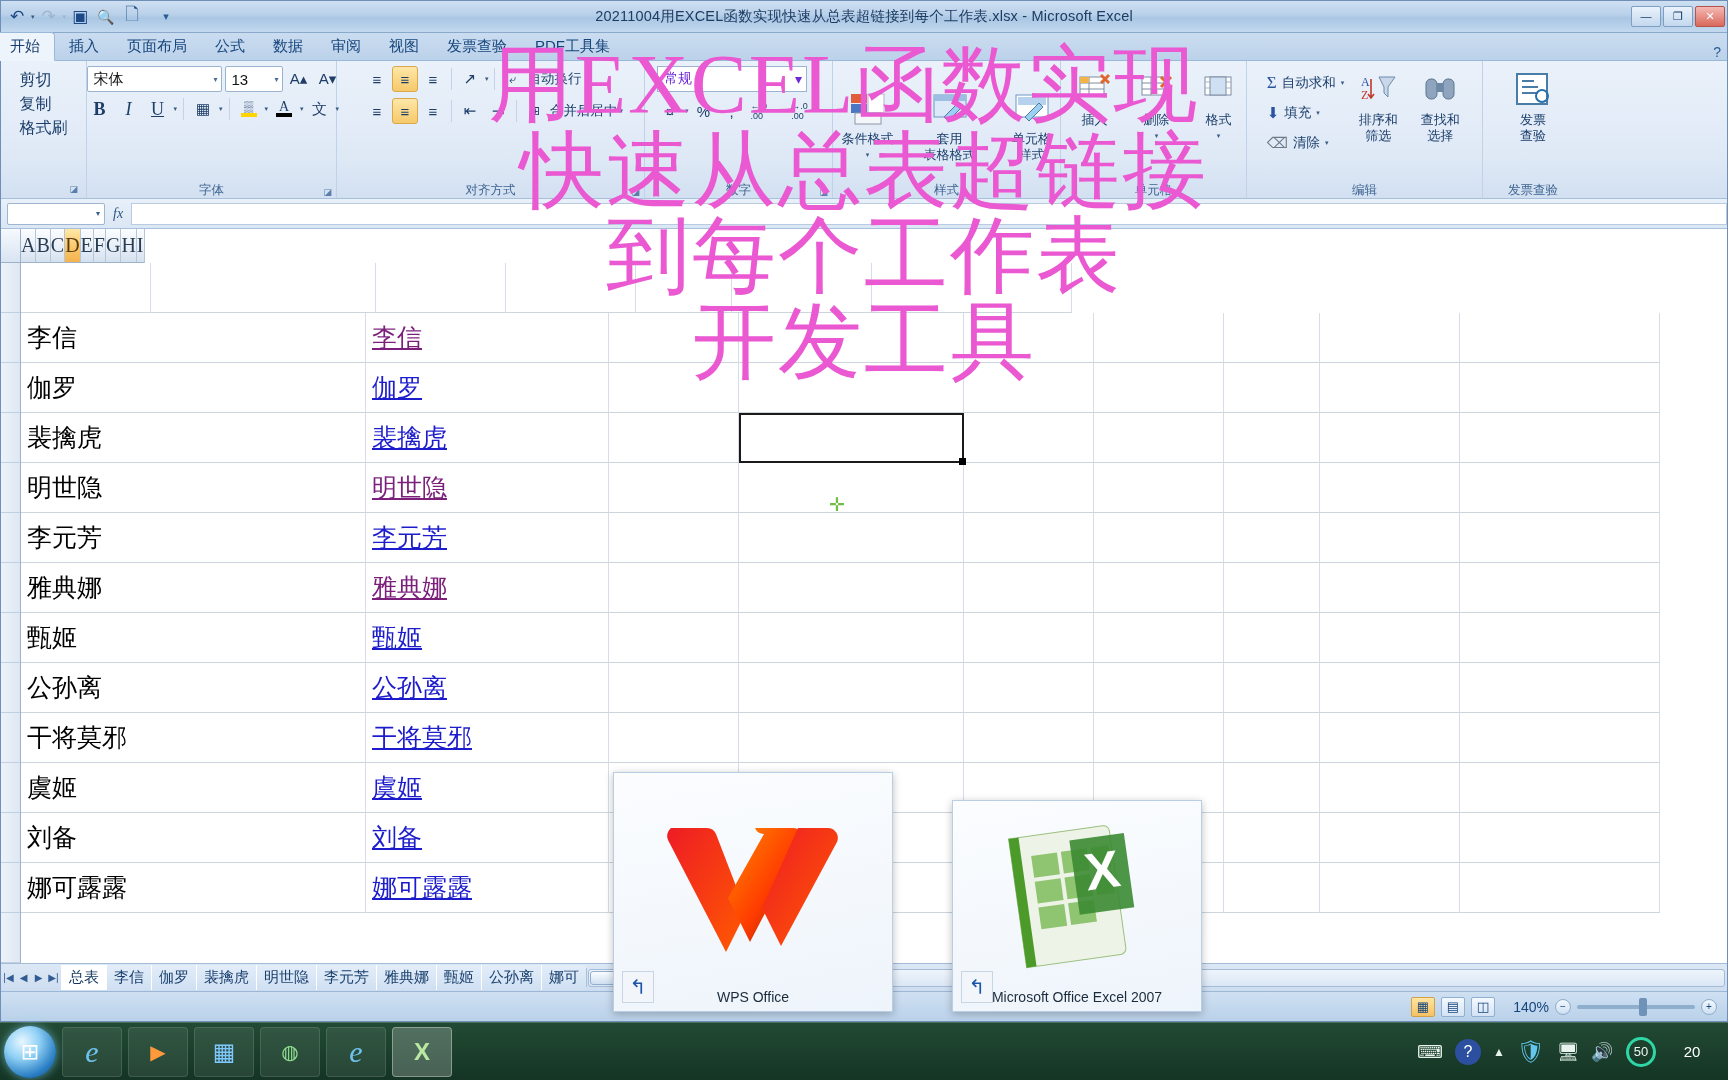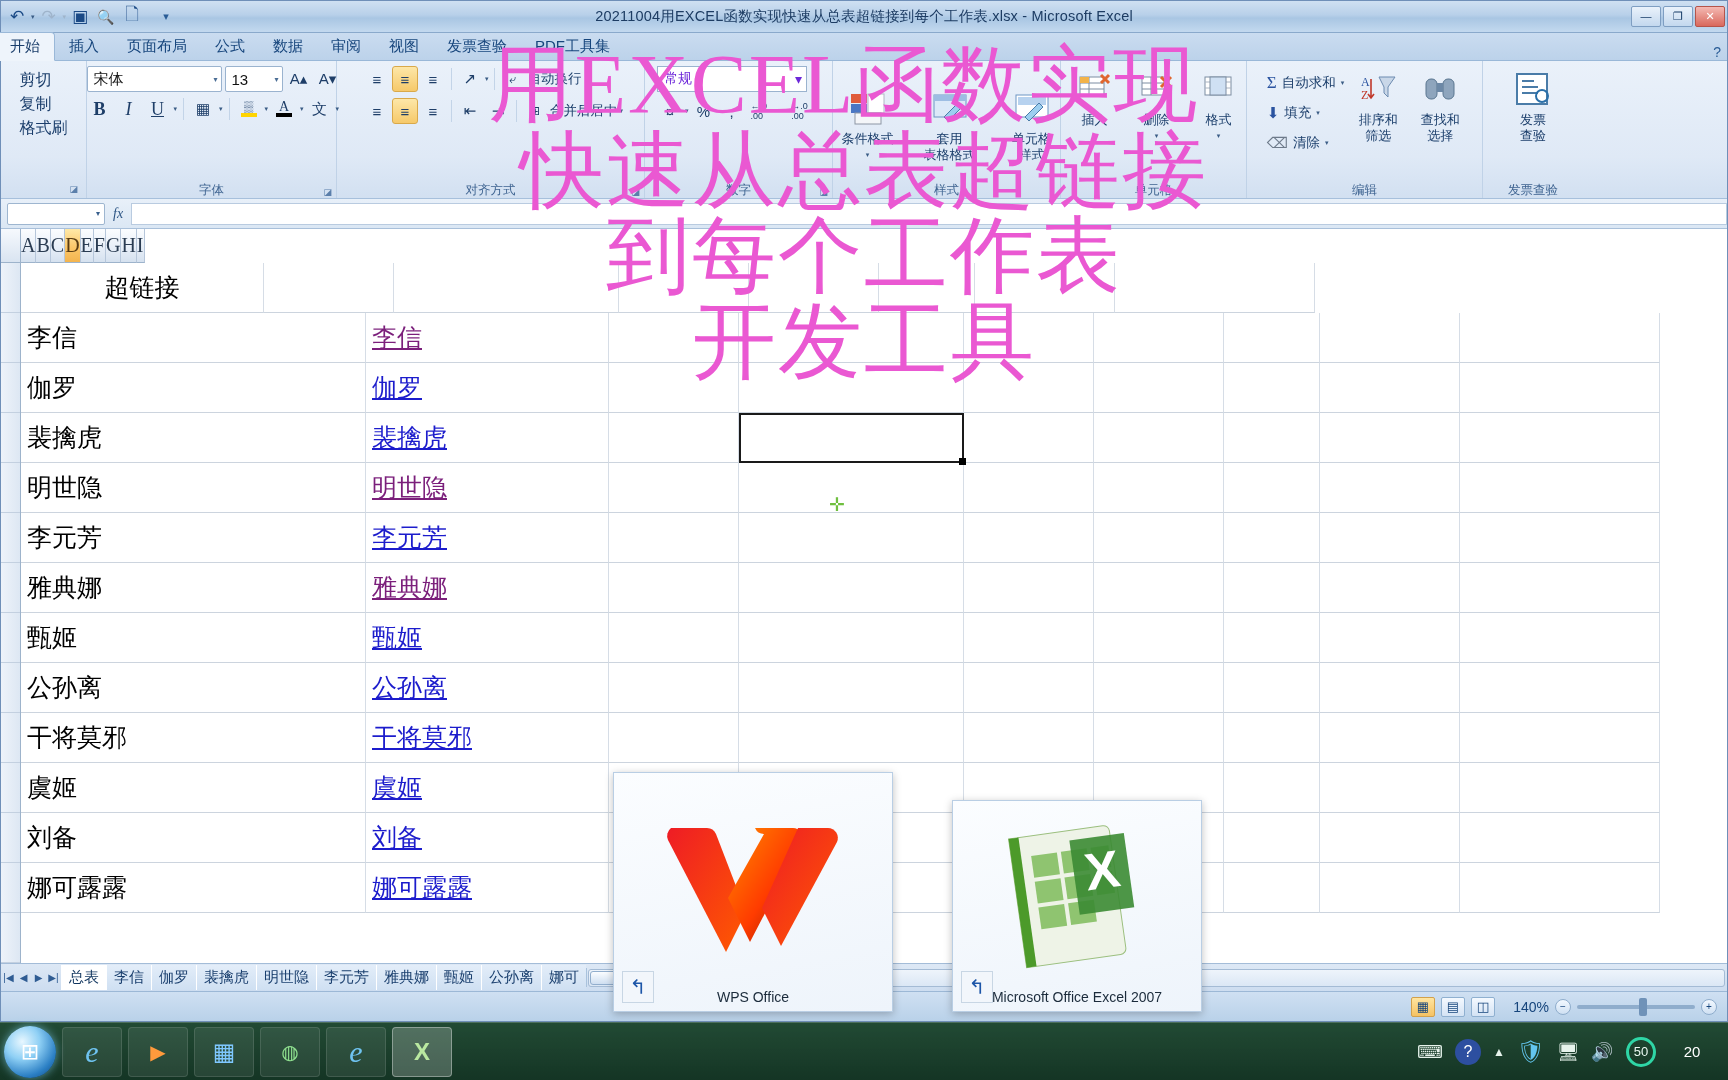--- a/index.html
+++ b/index.html
@@ -632,21 +632,20 @@
           <div class="rowh"></div>
           <div class="rowh"></div>
           <div class="rowh"></div>
           <div class="rowh"></div>
           <div class="rowh"></div>
           <div class="rowh"></div>
         </div>
       <div id="cells">
 
         <div class="grow">
-          <div class="gcell cB hdr-cell">超链接</div>
           <div class="gcell cC"></div>
           <div class="gcell cD"></div>
           <div class="gcell cE"></div>
           <div class="gcell cF"></div>
           <div class="gcell cG"></div>
           <div class="gcell cH"></div>
           <div class="gcell cI"></div>
         </div>
 
         <div id="data-rows">

